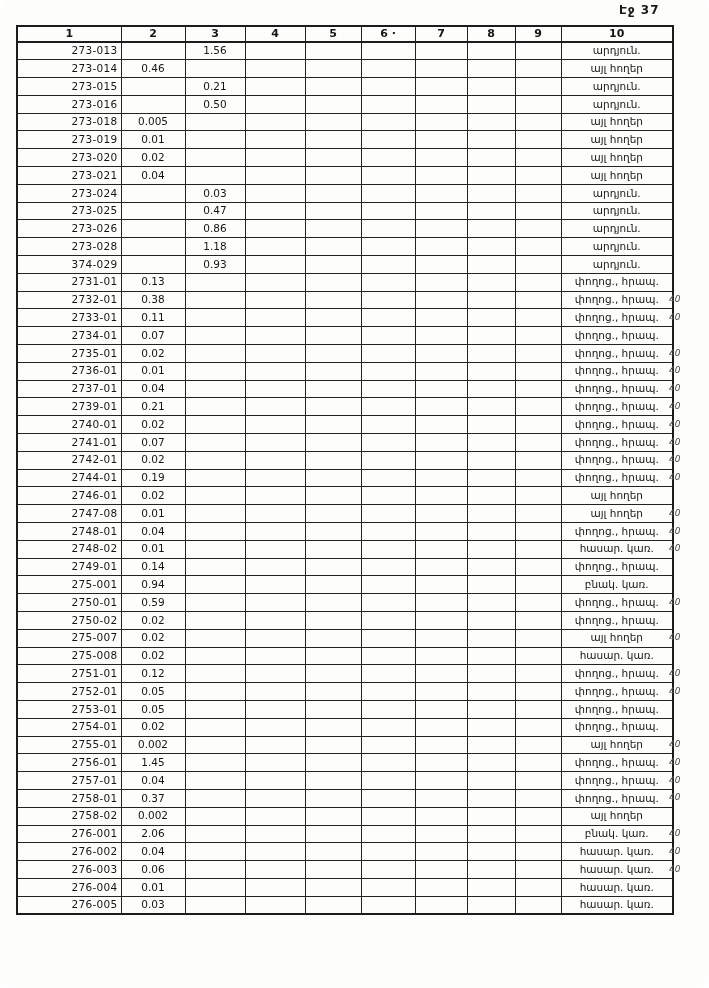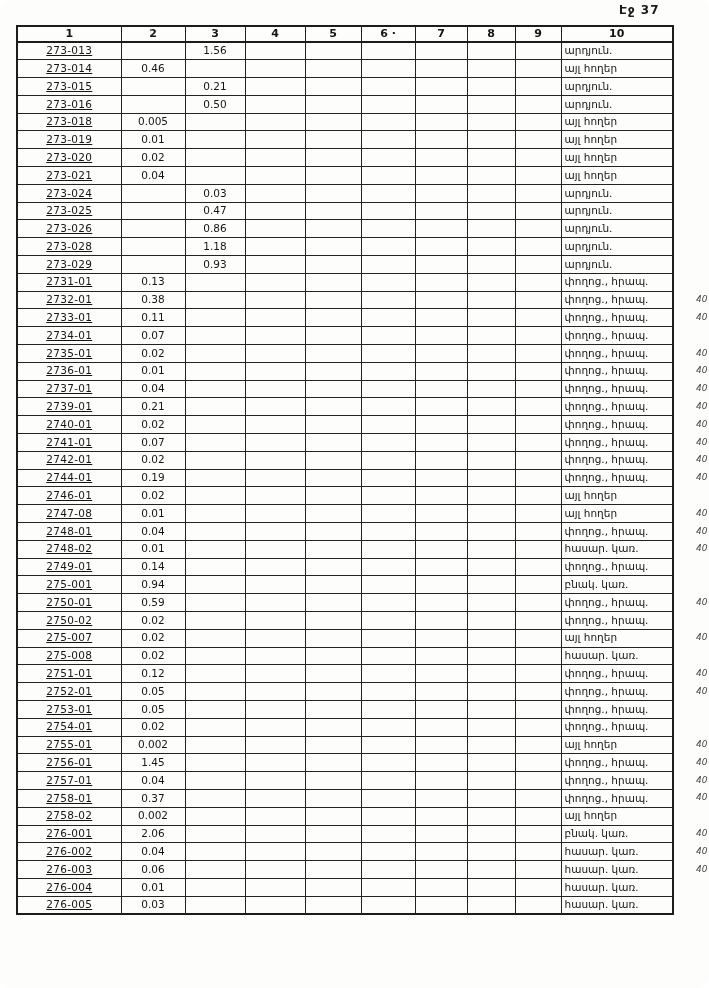--- a/index.html
+++ b/index.html
@@ -46,26 +46,26 @@
     line-height: 1.1;
   }
   th.c {
     font-weight: bold;
     text-align: center;
     height: 16px;
     font-size: 11px;
     border-bottom: 2px solid #1c1c1c;
     background: #fdfdfb;
   }
-  td.col1 { text-align: center; letter-spacing: 0.3px; text-decoration: underline; }
+  td.col1 { text-align: right; letter-spacing: 0.3px; }
   td.col2, td.col3 { text-align: center; }
-  td.col10 { text-align: left; margin-left: 30px; }
+  td.col10 { text-align: center; margin-left: 30px; }
   .margin-note {
     position: absolute;
-    left: 696px;
+    left: 669px;
     font-size: 9px;
     color: #4a4a4a;
     font-style: italic;
     line-height: 1;
   }
 </style>
 </head>
 <body>
 
 <div id="sheet">
@@ -237,21 +237,21 @@
           <td class="c col3">1.18</td>
           <td class="c col4"></td>
           <td class="c col5"></td>
           <td class="c col6"></td>
           <td class="c col7"></td>
           <td class="c col8"></td>
           <td class="c col9"></td>
           <td class="c col10">արդյուն.</td>
         </tr>
         <tr>
-          <td class="c col1">273-029</td>
+          <td class="c col1">374-029</td>
           <td class="c col2"></td>
           <td class="c col3">0.93</td>
           <td class="c col4"></td>
           <td class="c col5"></td>
           <td class="c col6"></td>
           <td class="c col7"></td>
           <td class="c col8"></td>
           <td class="c col9"></td>
           <td class="c col10">արդյուն.</td>
         </tr>

